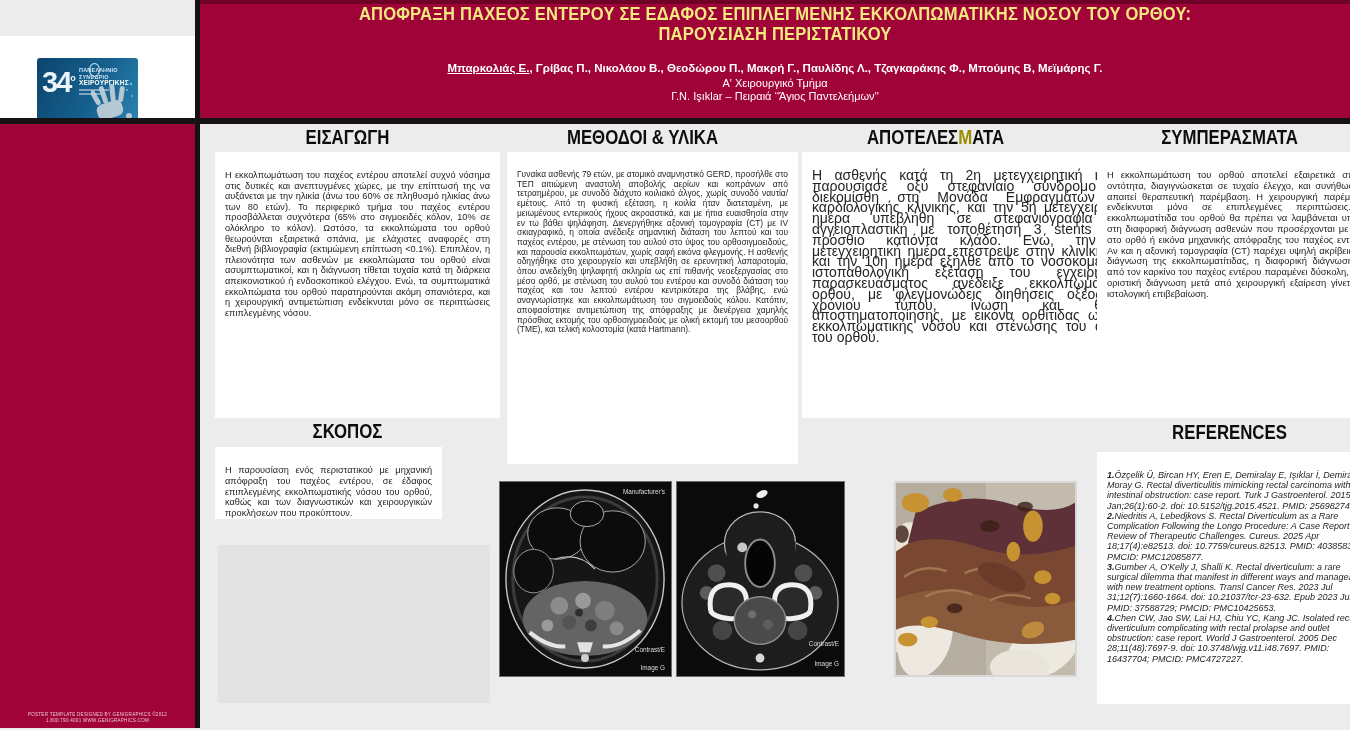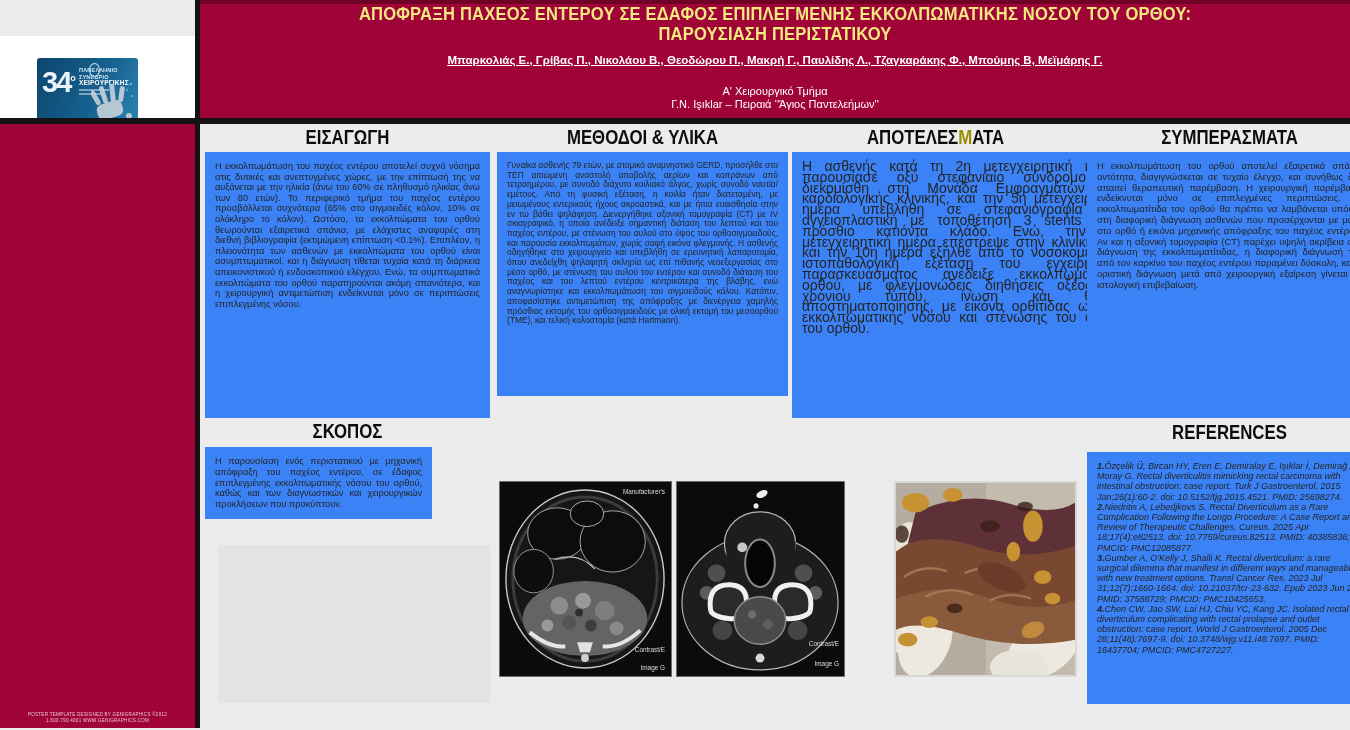--- a/index.html
+++ b/index.html
@@ -9,23 +9,23 @@
   
   .logo-panel{position:absolute;left:0;top:0;width:195px;height:118px;background:#ffffff;margin-top:36px;}
   .vrule{position:absolute;left:195px;top:0;width:5px;height:728px;background:#161115;}
   .hrule{position:absolute;left:0;top:118px;width:1350px;height:6px;background:#161115;}
   .header{position:absolute;left:200px;top:0;width:1150px;height:118px;
           background:#A00338;border-top:4px solid #6E0125;box-sizing:border-box;
           text-align:center;color:#fff;}
   .title-line{font-weight:bold;font-size:18px;line-height:20px;color:#F1E87E;
               transform:scaleX(.92);transform-origin:center;letter-spacing:.2px;}
   .title-wrap{}
-  .authors{margin-top:9px;font-size:11.5px;font-weight:bold;line-height:14px;text-decoration:underline;}
+  .authors{margin-top:17px;font-size:11.5px;font-weight:bold;line-height:14px;}
   .authors .u{text-decoration:underline;}
-  .dept{font-size:11px;line-height:13px;margin-top:18px;}
+  .dept{font-size:11px;line-height:13px;margin-top:2px;}
   .hosp{font-size:11px;line-height:13px;}
 
   
   .logo-box{position:absolute;left:37px;top:22px;width:101px;height:78px;border-radius:3px;
             background:linear-gradient(115deg,#0C456E 0%,#16618F 55%,#2E86B5 100%);
             overflow:hidden;color:#fff;}
   .logo-num{position:absolute;left:5px;top:6px;font-size:29px;font-weight:bold;line-height:29px;
             color:#EAF4FA;letter-spacing:-2px;}
   .logo-num sup{font-size:9px;letter-spacing:0;}
   .logo-lines{position:absolute;left:42px;top:9px;font-weight:bold;color:#CFE6F3;
@@ -41,24 +41,24 @@
 
   
   .sidebar{position:absolute;left:0;top:124px;width:195px;height:604px;background:#A00338;}
   .sidebar-footer{position:absolute;left:0;bottom:4px;width:100%;text-align:center;
                   color:rgba(255,255,255,.78);font-size:4.5px;line-height:6px;letter-spacing:.3px;}
 
   
   .sec-heading{position:absolute;text-align:center;font-weight:bold;font-size:21px;line-height:22px;
                color:#0D0D0D;transform:scaleX(.80);transform-origin:center;white-space:nowrap;}
   .sec-heading .hl{color:#9A8F00;}
-  .txt-box{position:absolute;background:#3b82f6;box-sizing:border-box;padding:9px 10px;
-           text-align:justify;color:#242424;overflow:hidden;}
+  .txt-box{position:absolute;background:#ffffff;box-sizing:border-box;padding:18px 10px;
+           text-align:justify;color:#242424;overflow:hidden;margin-left:10px;}
   .box-intro{left:205px;top:152px;width:285px;height:266px;font-size:9.2px;line-height:10.6px;}
-  .box-methods{left:497px;top:152px;width:291px;height:244px;font-size:8.4px;line-height:9.7px;}
+  .box-methods{left:497px;top:152px;width:291px;height:312px;font-size:8.4px;line-height:9.7px;}
   .box-results{left:792px;top:152px;width:341px;height:266px;font-size:14px;line-height:10.8px;}
   .box-concl{left:1087px;top:152px;width:285px;height:266px;font-size:9.4px;line-height:10.8px;}
   .box-purpose{left:205px;top:447px;width:227px;height:72px;font-size:9.2px;line-height:10.8px;}
   .box-refs{left:1087px;top:452px;width:285px;height:252px;font-size:9px;line-height:10.2px;
             font-style:italic;text-align:left;}
   .box-empty{position:absolute;left:218px;top:545px;width:272px;height:158px;background:#E3E3E3;}
   .ref-item{margin:0;}
   .ref-num{font-weight:bold;}
 
   

